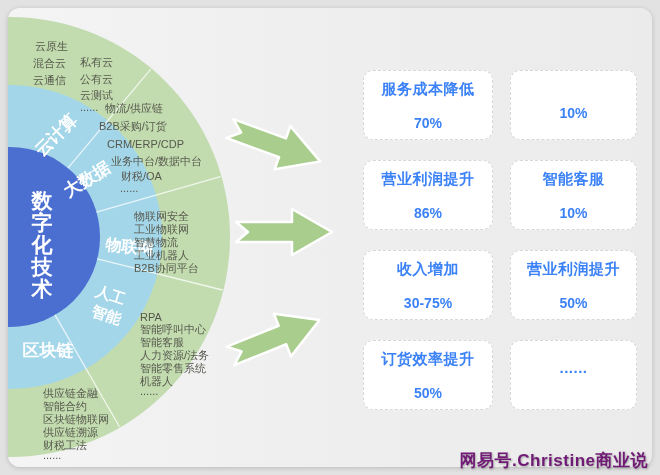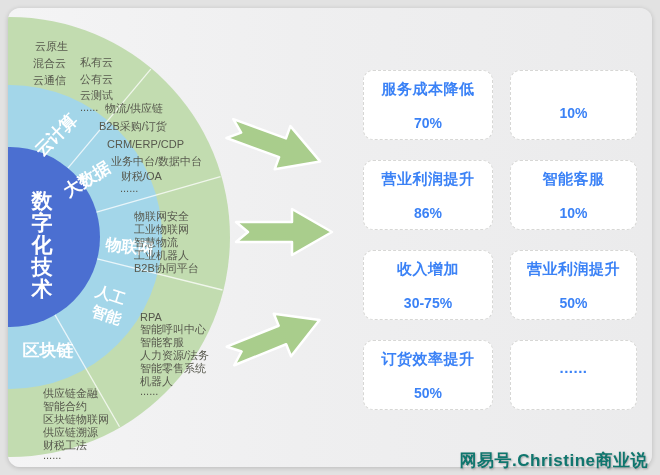--- a/index.html
+++ b/index.html
@@ -30,21 +30,21 @@
   }
   .benefit-box {
     background:#ffffff; border:1.5px dashed #d7d7d5; border-radius:10px;
     display:flex; flex-direction:column; align-items:center; justify-content:center;
     color:#3b82f6; text-align:center;
   }
   .b-title { font-size:15px; font-weight:600; letter-spacing:0.5px; }
   .b-value { font-size:14px; font-weight:700; margin-top:16px; }
   .watermark {
     position:absolute; right:12px; bottom:3px;
-    font-size:17px; font-weight:bold; color:#0f766e;
+    font-size:17px; font-weight:bold; color:#701a75;
     text-shadow:1px 1px 2px rgba(90,90,90,0.45);
     letter-spacing:0.5px;
   }
 </style>
 </head>
 <body>
 
 <div class="card">
 
   <svg width="340" height="459" viewBox="0 0 340 459">

